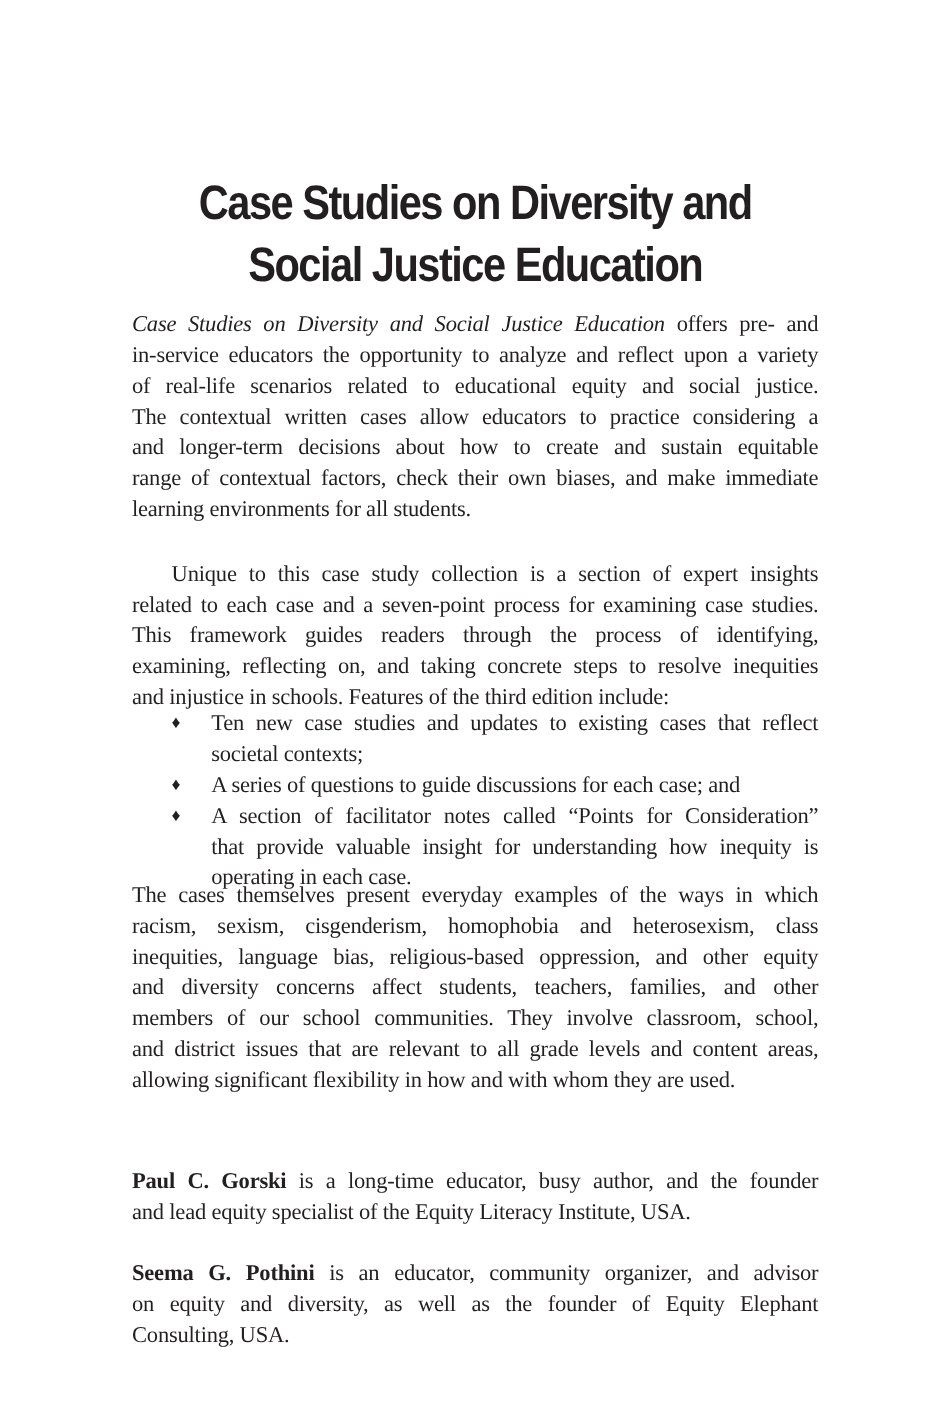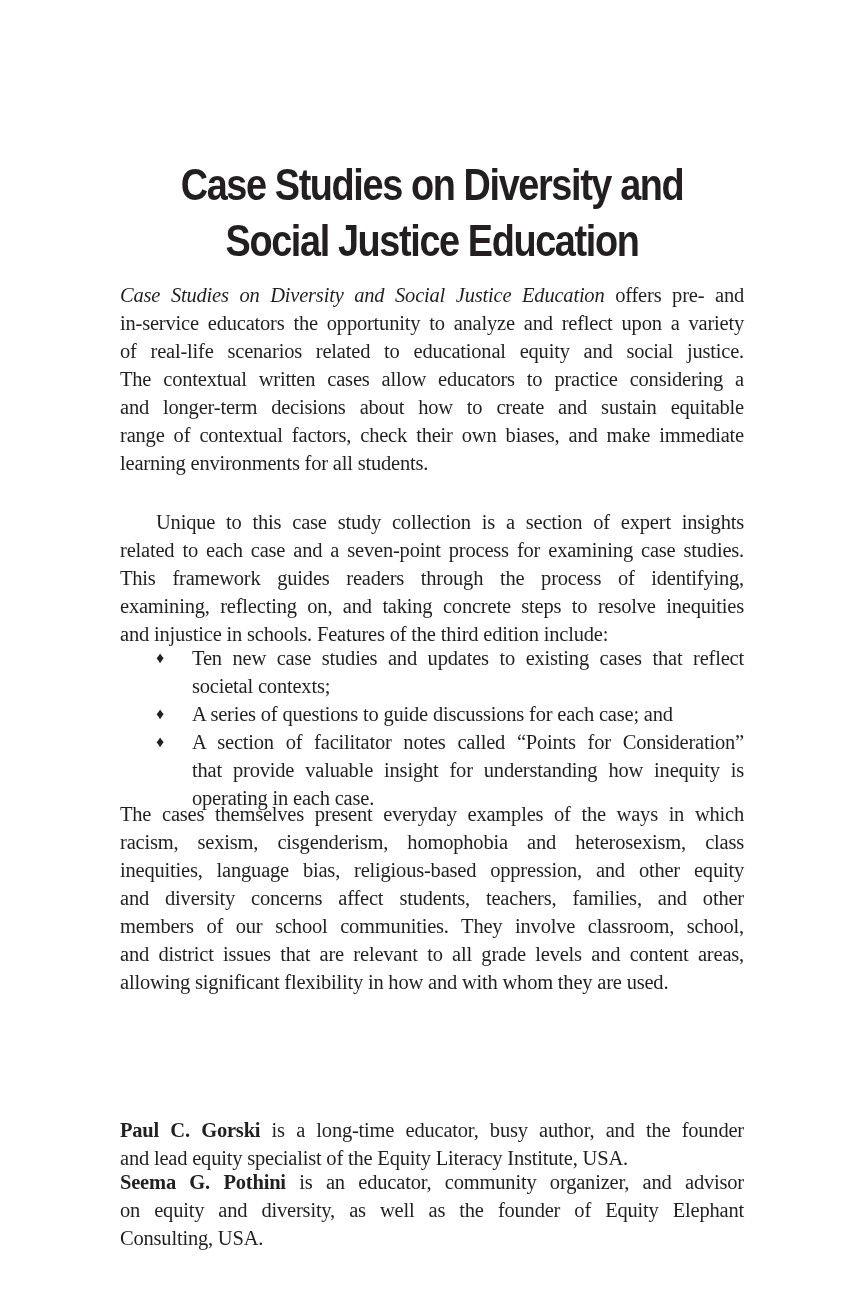--- a/index.html
+++ b/index.html
@@ -53,22 +53,22 @@
       white-space: nowrap;
     }
     .body-text .line.last {
       text-align-last: left;
     }
     .indent { padding-left: 36px; }
     .p1 { top: 281px; }
     .p2 { top: 508px; }
     .bullets { top: 644px; }
     .p3 { top: 800px; }
-    .p4 { top: 1116px; }
-    .p5 { top: 1144px; margin-top: 24px; }
+    .p4 { top: 1060px; }
+    .p5 { top: 1144px; }
     .bullet-item {
       position: relative;
       padding-left: 72px;
     }
     .bullet-item .diamond {
       position: absolute;
       left: 36px;
       top: 0;
       font-size: 16px;
       line-height: 28px;

